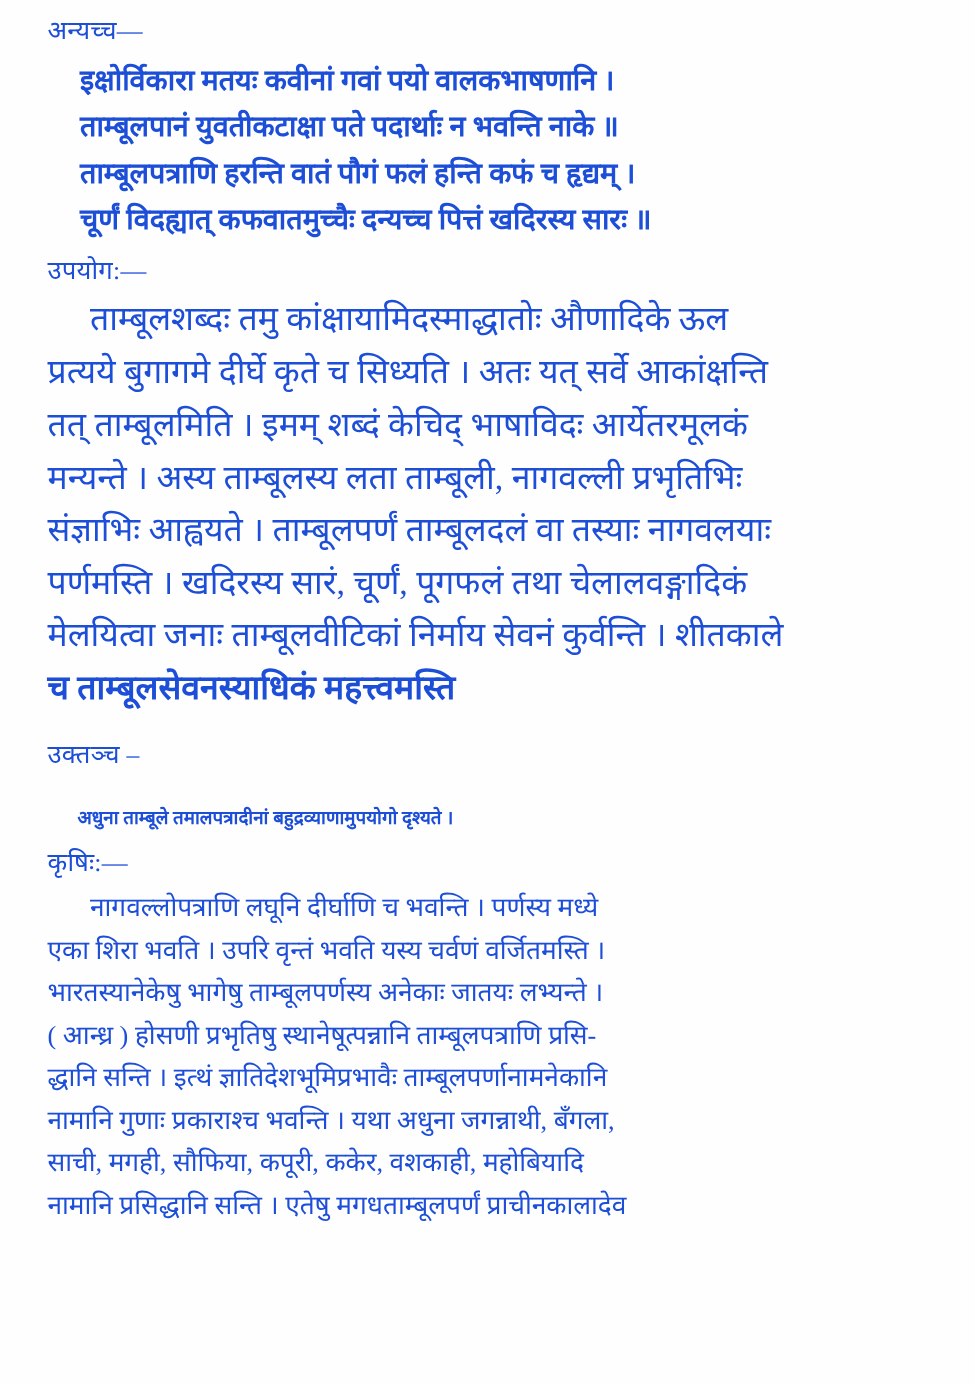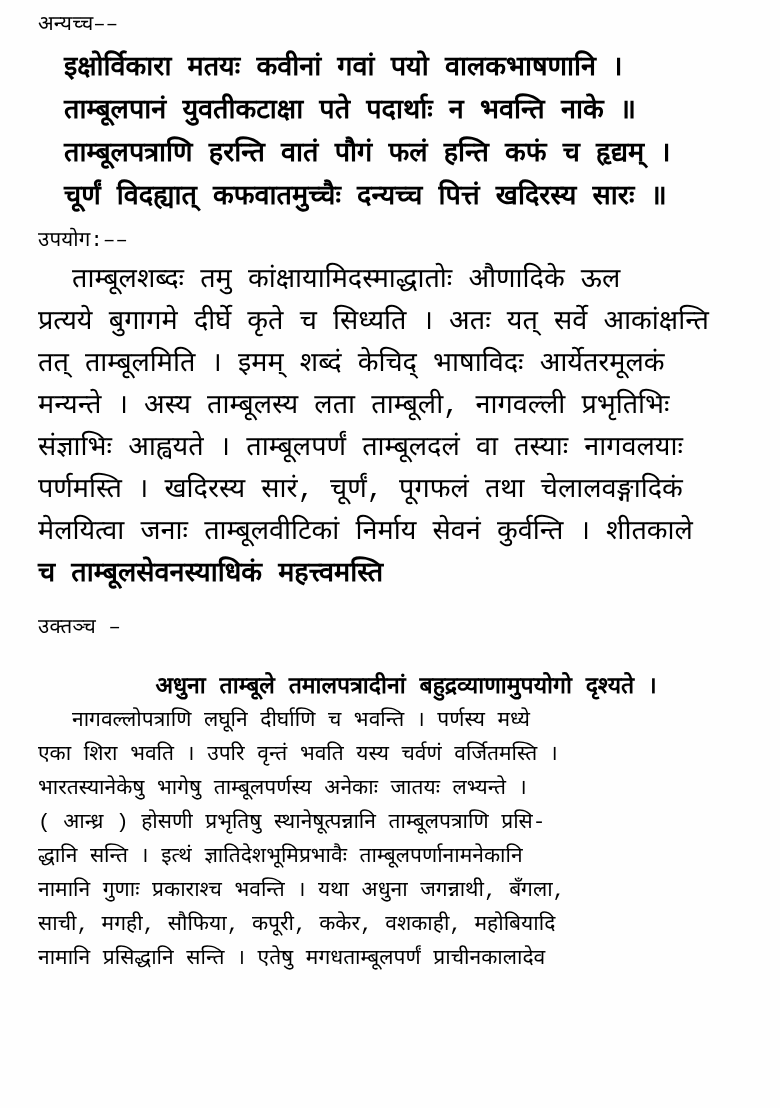--- a/index.html
+++ b/index.html
@@ -17,37 +17,37 @@
   .page {
     position: relative;
     width: 780px;
     height: 1108px;
     box-sizing: border-box;
     padding: 10px 30px 0 38px;
     background: #fefefe;
   }
   
   .dev {
-    font-family: Liberation Mono, monospace;
-    color: #000000;
+    font-family: Liberation Serif, serif;
+    color: #1d4ed8;
     -webkit-font-smoothing: none;
   }
   .section-head {
     font-size: 20.5px;
     line-height: 1.28;
     margin: 0 0 2px 0;
     letter-spacing: 0.2px;
   }
   .head-top {
     margin-top: 2px;
     margin-bottom: 10px;
   }
   .verse {
     font-weight: bold;
-    font-size: 27px;
+    font-size: 23px;
     line-height: 1.52;
     margin: 0 0 0 26px;
     letter-spacing: 0px;
   }
   .verse p {
     margin: 0 0 2px 0;
     white-space: nowrap;
   }
   .prose {
     font-size: 27px;
@@ -74,24 +74,23 @@
   .head-uktam {
     margin-top: 2px;
     margin-bottom: 4px;
   }
   .verse-uktam {
     margin-left: 36px;
     line-height: 1.62;
   }
   .line-adhuna {
     font-weight: bold;
-    font-size: 23px;
+    font-size: 15px;
     margin: 26px 0 0 24px;
     white-space: nowrap;
-    text-align: center;
   }
   .head-krishi {
     margin-top: 14px;
     margin-bottom: 4px;
   }
   .prose-krishi {
     line-height: 1.62;
     font-size: 21px;
     text-align: justify;
   }
@@ -128,20 +127,21 @@
     <p class="strongish">च ताम्बूलसेवनस्याधिकं महत्त्वमस्ति</p>
   </div>
 
   <div class="gap-lg"></div>
 
   <div class="dev section-head head-uktam">उक्तञ्च –</div>
 
 
   <div class="dev line-adhuna">अधुना ताम्बूले तमालपत्रादीनां बहुद्रव्याणामुपयोगो दृश्यते ।</div>
 
+  <div class="dev section-head head-krishi">कृषिः:––</div>
 
   <div class="dev prose prose-krishi">
     <p><span class="indent"></span><span>नागवल्लोपत्राणि लघूनि  दीर्घाणि  च  भवन्ति ।  पर्णस्य  मध्ये</span></p>
     <p>एका शिरा भवति ।   उपरि  वृन्तं  भवति यस्य  चर्वणं  वर्जितमस्ति ।</p>
     <p>भारतस्यानेकेषु   भागेषु  ताम्बूलपर्णस्य  अनेकाः  जातयः  लभ्यन्ते ।</p>
     <p>( आन्ध्र )  होसणी  प्रभृतिषु  स्थानेषूत्पन्नानि  ताम्बूलपत्राणि  प्रसि-</p>
     <p>द्धानि सन्ति ।   इत्थं  ज्ञातिदेशभूमिप्रभावैः  ताम्बूलपर्णानामनेकानि</p>
     <p>नामानि गुणाः प्रकाराश्च भवन्ति ।  यथा अधुना जगन्नाथी, बँगला,</p>
     <p>साची,  मगही,  सौफिया,  कपूरी,  ककेर,  वशकाही,  महोबियादि</p>
     <p>नामानि  प्रसिद्धानि  सन्ति ।  एतेषु  मगधताम्बूलपर्णं  प्राचीनकालादेव</p>

